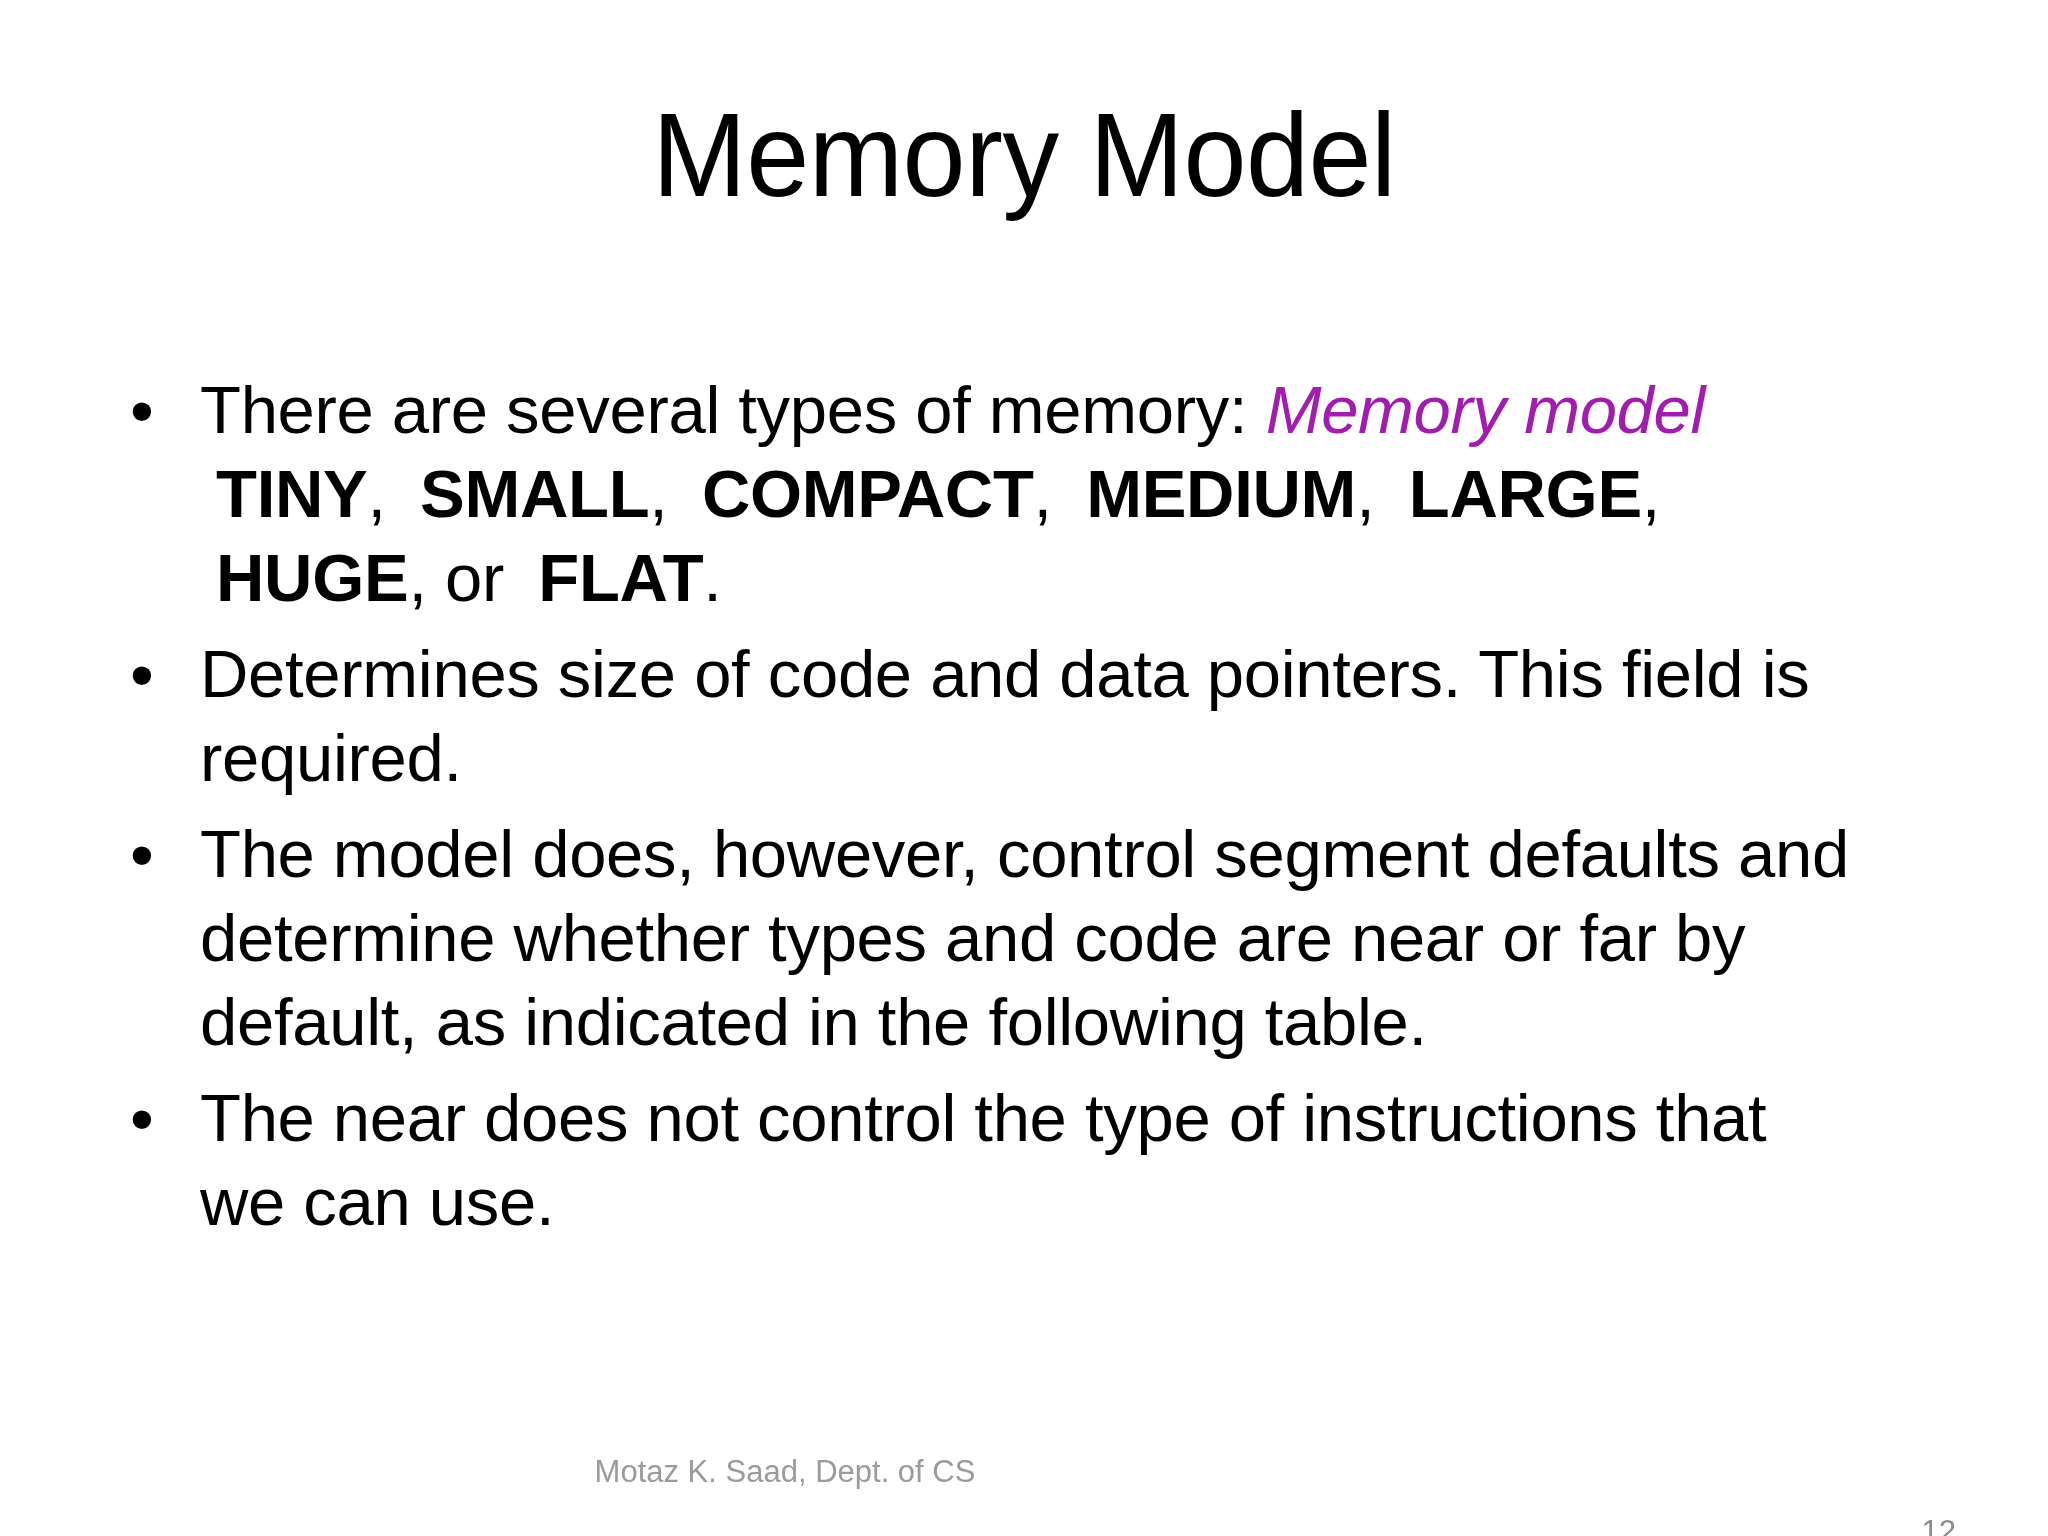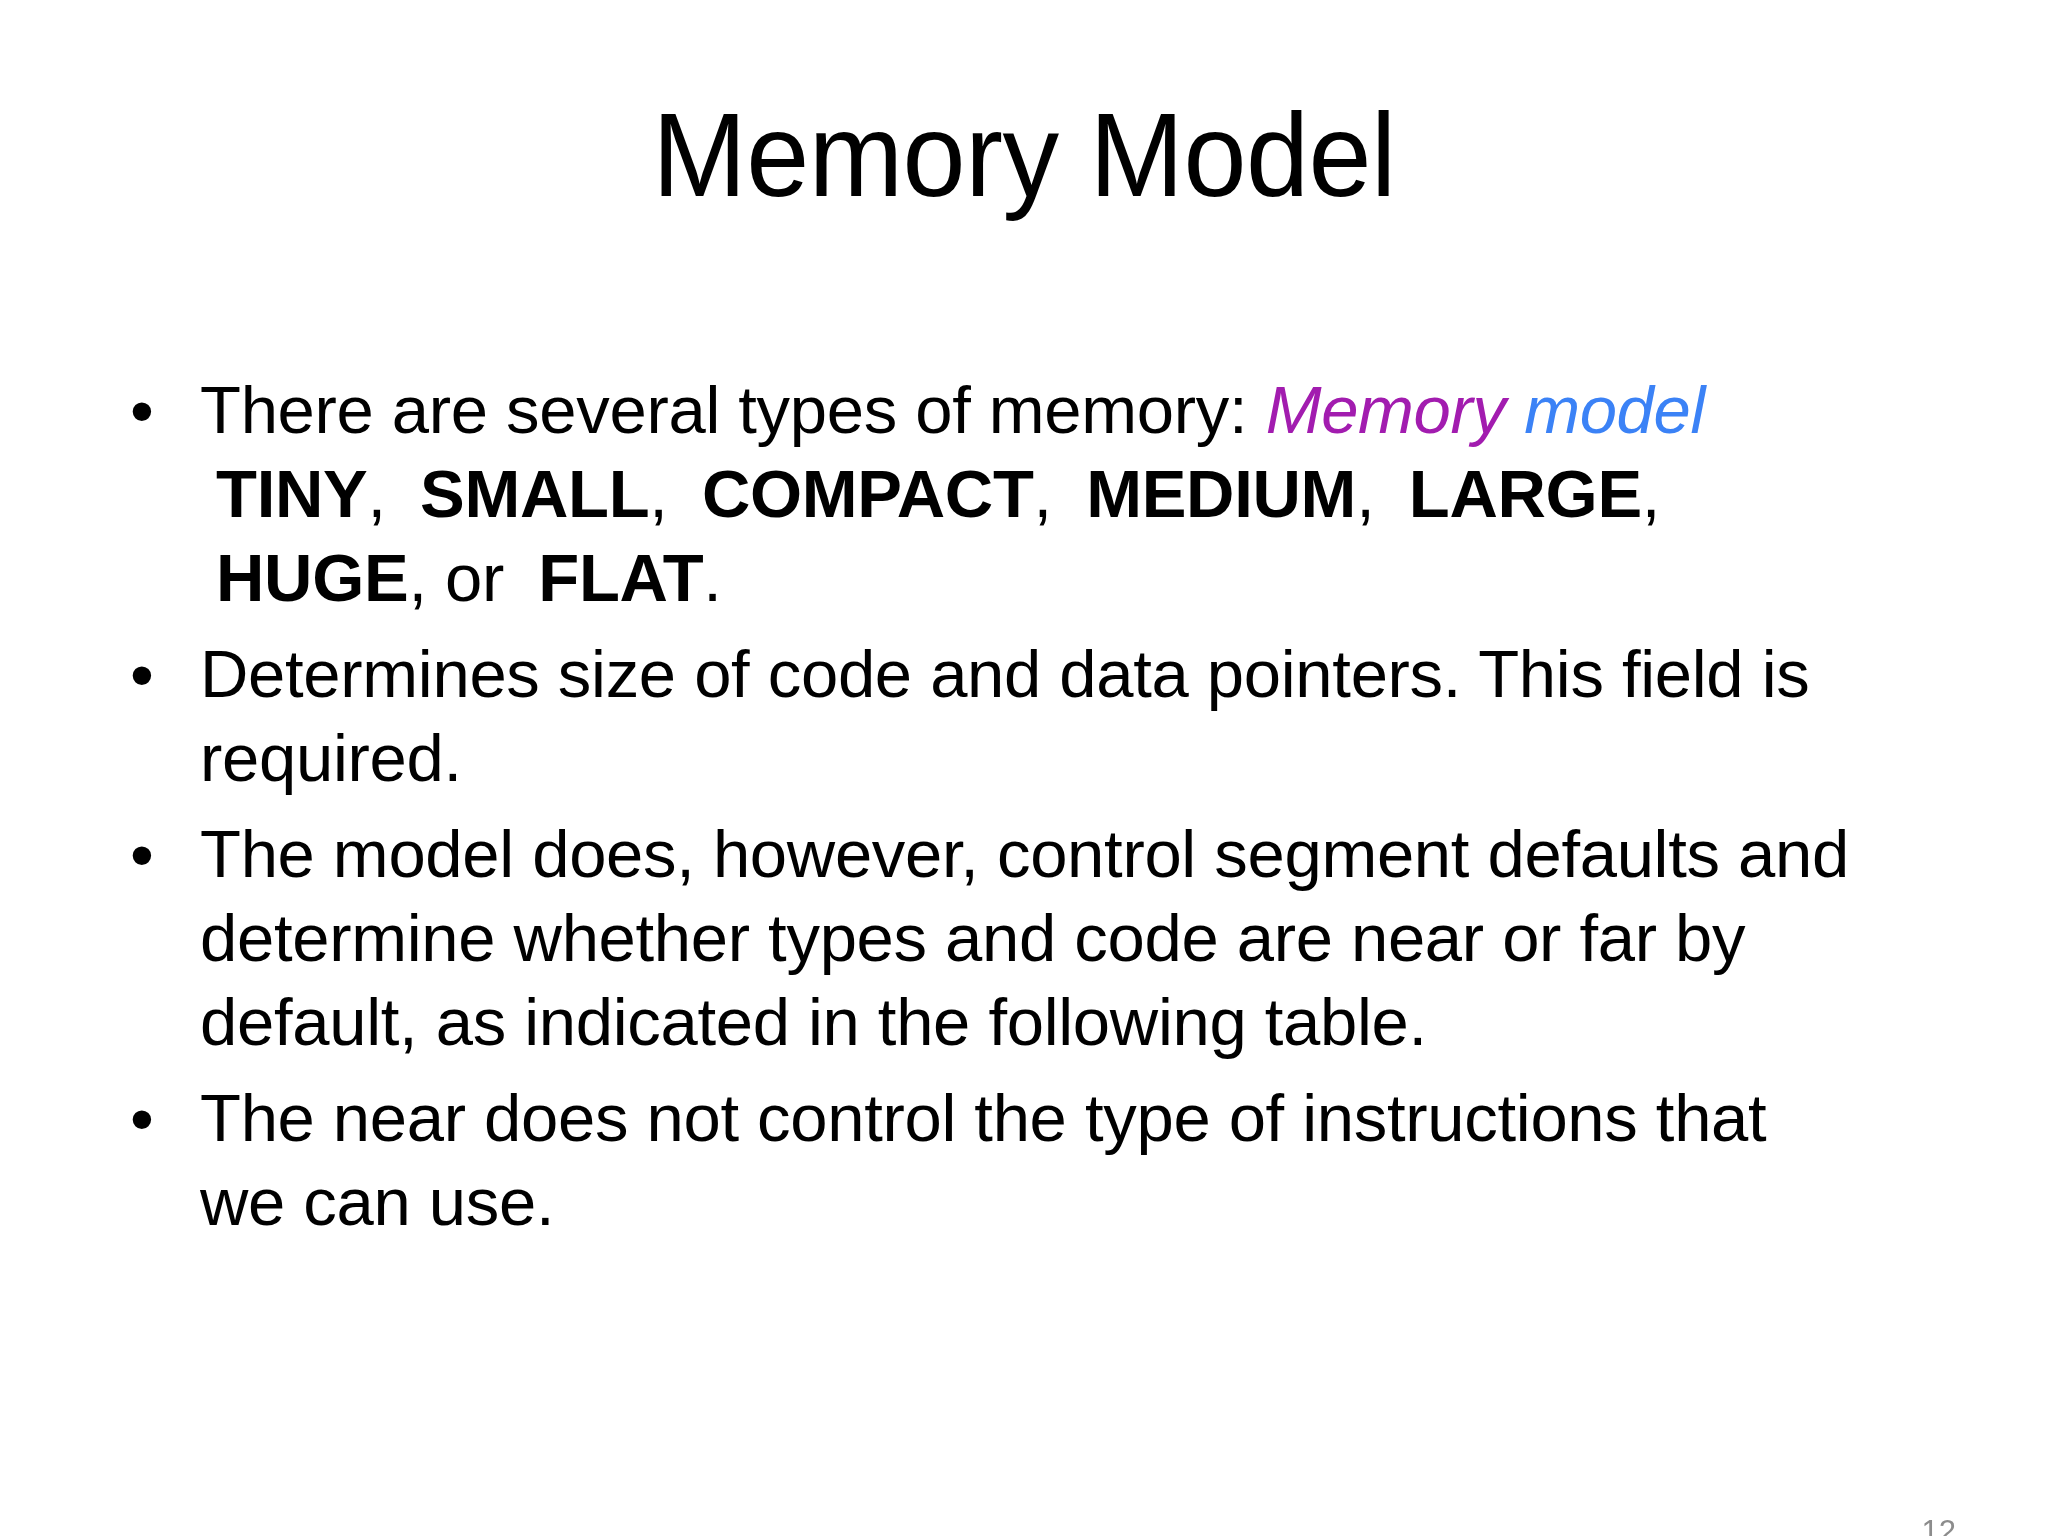--- a/index.html
+++ b/index.html
@@ -71,21 +71,21 @@
     color: #000000;
     letter-spacing: -0.3px;
     word-spacing: 0px;
   }
 
   .bullet-text .em-blue {
     color: #a21caf;
     font-style: italic;
   }
   .bullet-text .em-black {
-    color: #3b82f6;
+    color: #a21caf;
     font-style: italic;
   }
   .bullet-text .kw {
     font-weight: 700;
     color: #000000;
     margin-left: 16px;
   }
 
   
   .footer-credit {
@@ -135,16 +135,17 @@
       <span class="bullet-text">The model does, however, control segment defaults and determine whether types and code are near or far by default, as indicated in the following table.</span>
     </div>
 
     <div class="bullet-row">
       <span class="bullet-marker">•</span>
       <span class="bullet-text">The near does not control the type of instructions that we can use.</span>
     </div>
 
   </div>
 
+  <div class="footer-credit">Motaz K. Saad, Dept. of CS</div>
 
   <div class="footer-pagenum">12</div>
 
 </div>
 
 </body></html>

